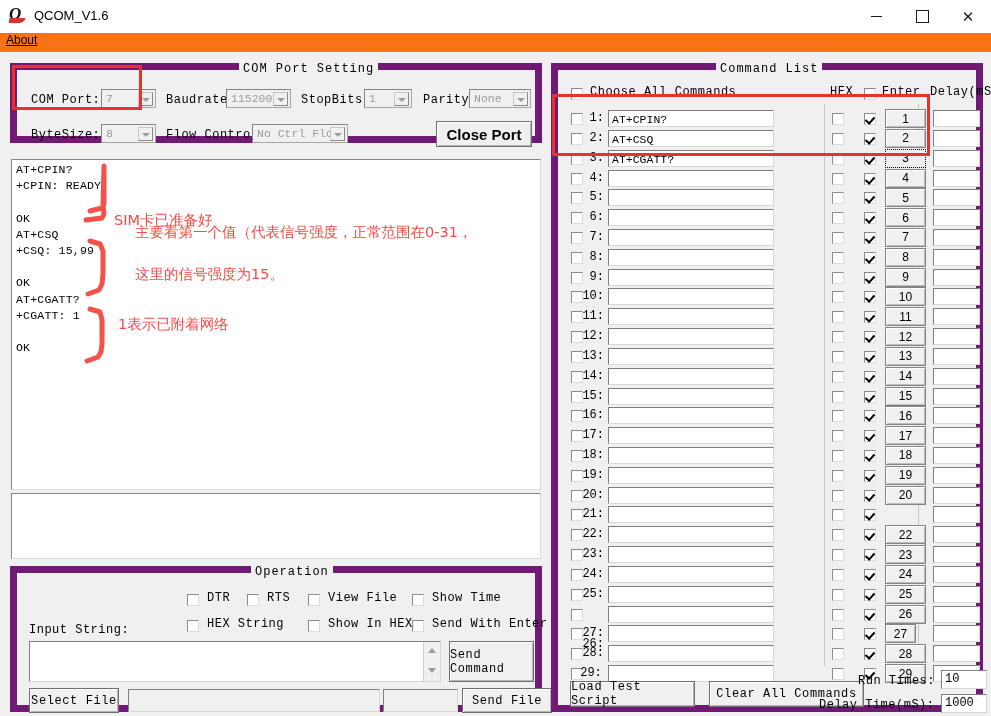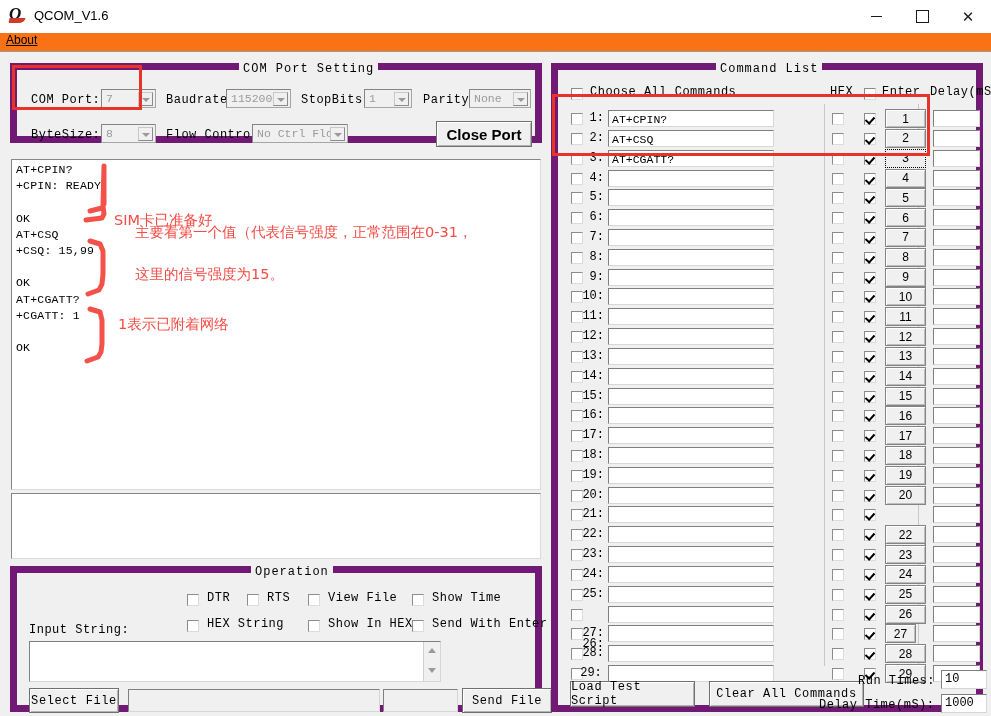--- a/index.html
+++ b/index.html
@@ -253,20 +253,21 @@
       <span class="lbl" style="left:12px;top:50px;">Input String:</span>
 
       <div class="entry" style="left:12px;top:68px;width:412px;height:41px;">
         <span class="txt"></span>
         <div style="position:absolute;right:0px;top:0px;width:16px;height:39px;background:#f0f0f0;border-left:1px solid #cfcfcf;">
           <span style="position:absolute;left:4px;top:6px;border-left:4px solid transparent;border-right:4px solid transparent;border-bottom:5px solid #9a9a9a;"></span>
           <span style="position:absolute;left:4px;top:26px;border-left:4px solid transparent;border-right:4px solid transparent;border-top:5px solid #9a9a9a;"></span>
         </div>
       </div>
 
+      <div class="btn" style="left:432px;top:68px;width:85px;height:41px;">Send Command</div>
 
       <div class="btn" style="left:12px;top:115px;width:90px;height:25px;">Select File</div>
       <div class="entry flat" style="left:111px;top:116px;width:252px;height:23px;">
         <span class="txt"></span>
       </div>
       <div class="entry flat" style="left:366px;top:116px;width:75px;height:23px;">
         <span class="txt"></span>
       </div>
       <div class="btn" style="left:445px;top:115px;width:90px;height:25px;">Send File</div>
     </div>

